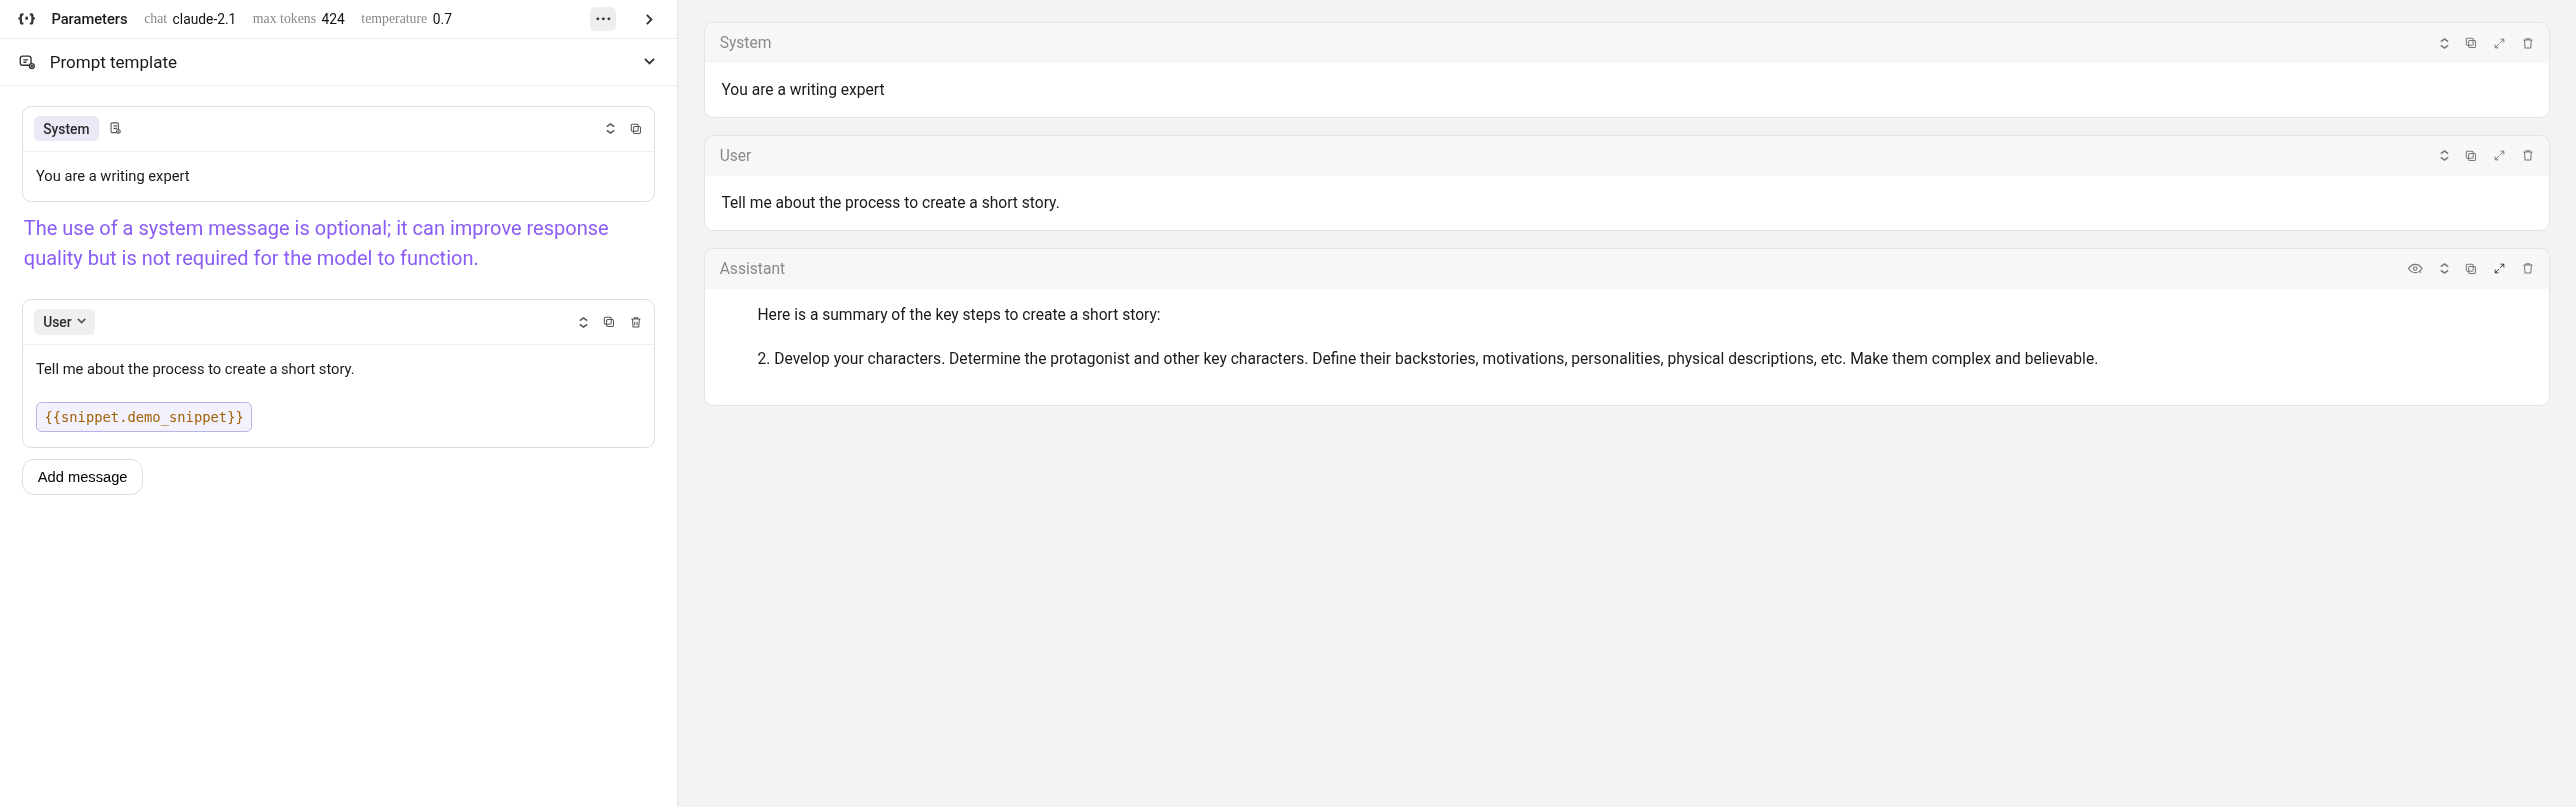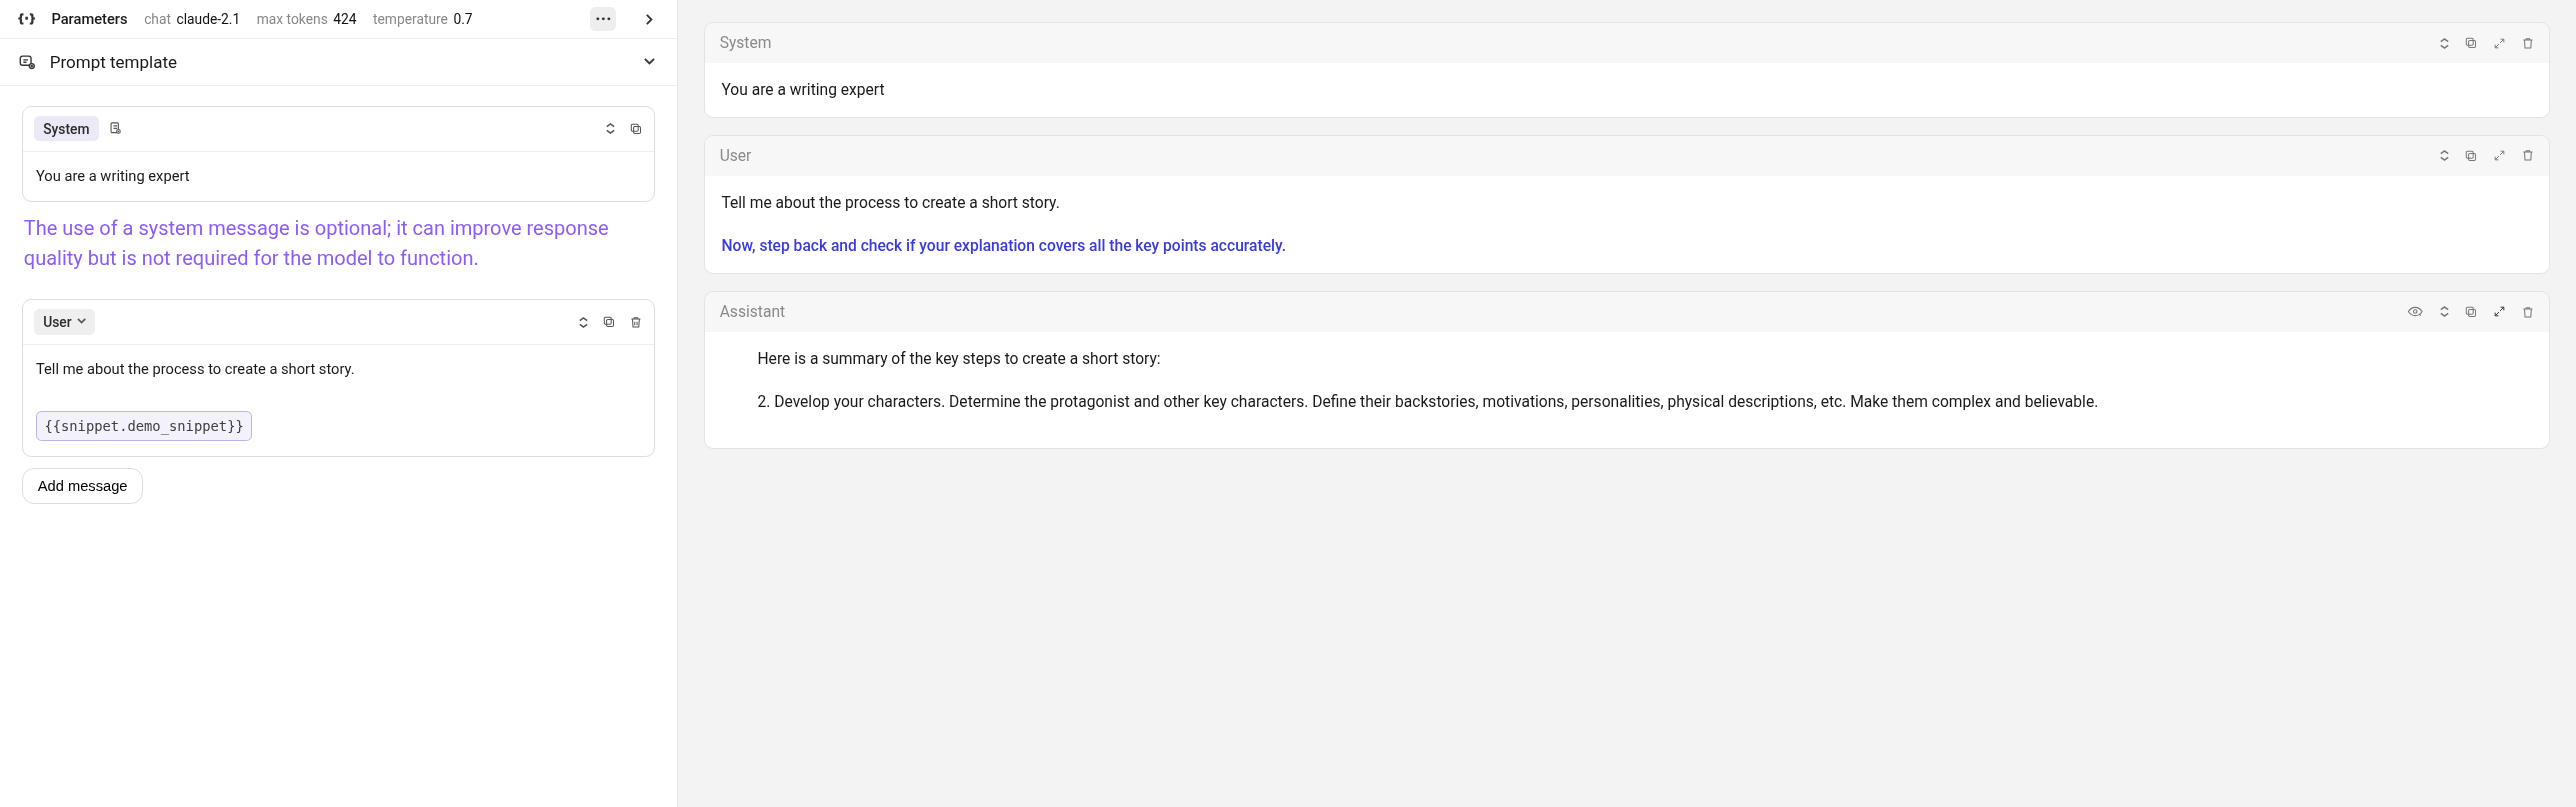--- a/index.html
+++ b/index.html
@@ -31,21 +31,21 @@
     gap: 16.5px;
     border-bottom: 0.9px solid #eee;
     height: 39px;
   }
   .params-row .icon-slot {
     width: 16.5px; height: 16.5px; display:flex; align-items:center; justify-content:center;
     color:#333;
   }
   .params-title { font-weight: 500; font-size: 14.7px; }
   .param-pair { display:flex; align-items:center; gap:5.5px; font-size:13.8px; }
-  .param-label { color:#888; }
+  .param-label { color:#888;font-family:Liberation Serif, serif; }
   .param-value { color:#111; }
   .spacer { flex:1; }
   .more-btn {
     width:26px; height:24px; border-radius:5.5px; background:#eee; display:flex; align-items:center; justify-content:center;
     cursor:pointer;
   }
   .chev-btn { width:18.4px; height:18.4px; display:flex; align-items:center; justify-content:center; cursor:pointer; margin-left:7.4px; color:#333;}
   .template-row {
     display:flex; align-items:center; padding:13px 18.4px; border-bottom:0.9px solid #eee; gap:13px;
   }
@@ -63,22 +63,22 @@
     background:#ece9f7; color:#2a2a2a; font-weight:500; border-radius:5.5px; padding:4.6px 9.2px; font-size:13.8px;
   }
   .role-badge.user { background:#efefef; display:flex; align-items:center; gap:5.5px; }
   .card-header .hdr-icons { margin-left:auto; display:flex; gap:13px; align-items:center; }
   .hdr-icons .icobtn { cursor:pointer; color:#555; display:flex; align-items:center; }
   .card-body { padding:13px 13px 14.7px 13px; font-size:14.7px; line-height:1.5; }
   .hint {
     color:#8b5cf6; font-size:20px; line-height:1.5; margin:7.4px 1.8px 26px 1.8px;
   }
   .snippet {
-    display:inline-block; border:0.9px solid #b9b3e8; background:#f3f1fc; color:#404040;
-    font-family:ui-monospace,Menlo,Consolas,monospace; font-size:13.8px; padding:3.7px 7.4px; border-radius:5.5px; margin-top:31px;text-align:right;
+    display:inline-block; border:0.9px solid #b9b3e8; background:#f3f1fc; color:#a16207;
+    font-family:ui-monospace,Menlo,Consolas,monospace; font-size:13.8px; padding:3.7px 7.4px; border-radius:5.5px; margin-top:22px;text-align:right;
   }
   .add-btn {
     border:0.9px solid #ddd; background:#fff; border-radius:12px; padding:9.2px 14.7px; font-size:14.7px; cursor:pointer;
   }
   .little-icon { color:#555; cursor:pointer; display:flex; }
 
   
   .right {
     flex:1; background:#f3f3f3; padding:22px 26px; overflow:auto;
   }
@@ -283,21 +283,20 @@
             </span>
           <span class="icobtn">
               <svg width="13.8" height="14.7" viewBox="0 0 24 24" fill="none" stroke="#777" stroke-width="1.8">
                 <path d="M4 6h16M9 6V4h6v2M6 6l1 14h10l1-14"></path>
               </svg>
             </span>
         </div>
       </div>
       <div class="msg-body">
         <div>Tell me about the process to create a short story.</div>
-        <div class="blue">Now, step back and check if your explanation covers all the key points accurately.</div>
       </div>
     </div>
 
     <div class="msg assistant">
       <div class="msg-header">
         <span class="msg-role">Assistant</span>
         <div class="hdr-icons2">
           <span class="icobtn">
               <svg width="16.5" height="13" viewBox="0 0 24 16" fill="none" stroke="#777" stroke-width="1.6">
                 <path d="M2 8s4-6 10-6 10 6 10 6-4 6-10 6S2 8 2 8z"></path>

